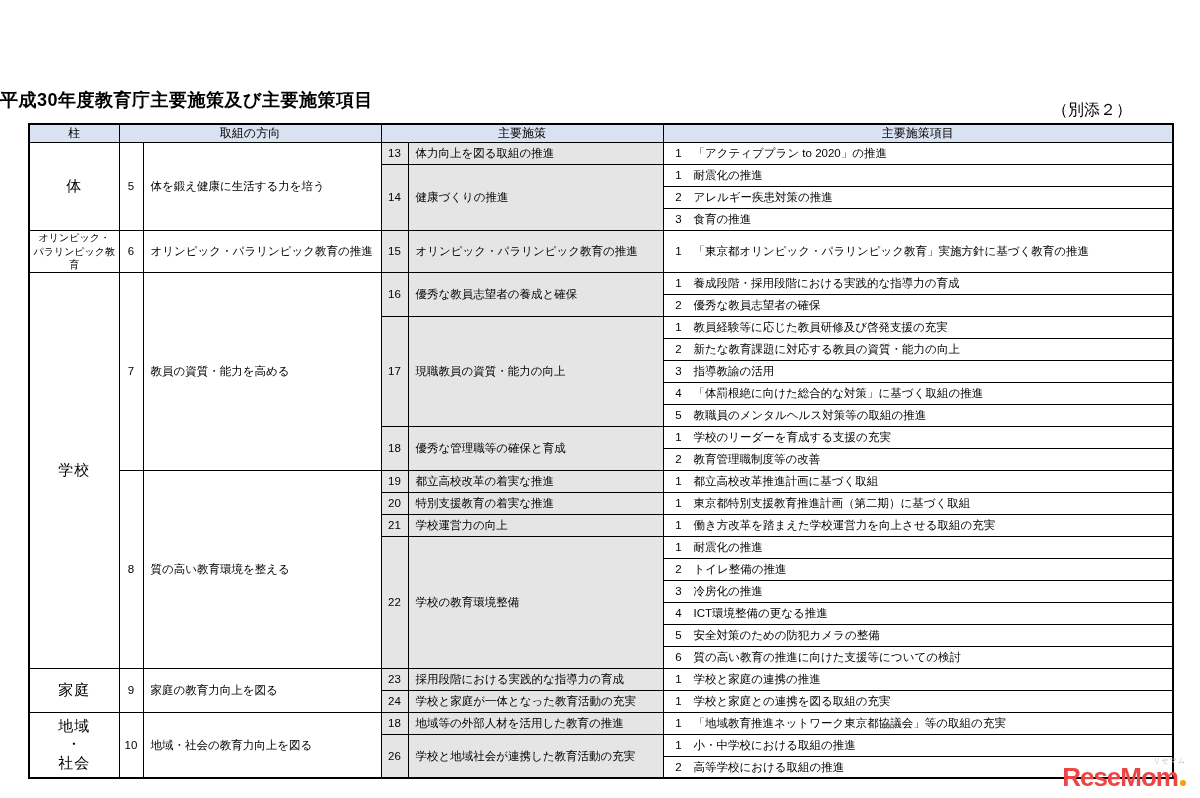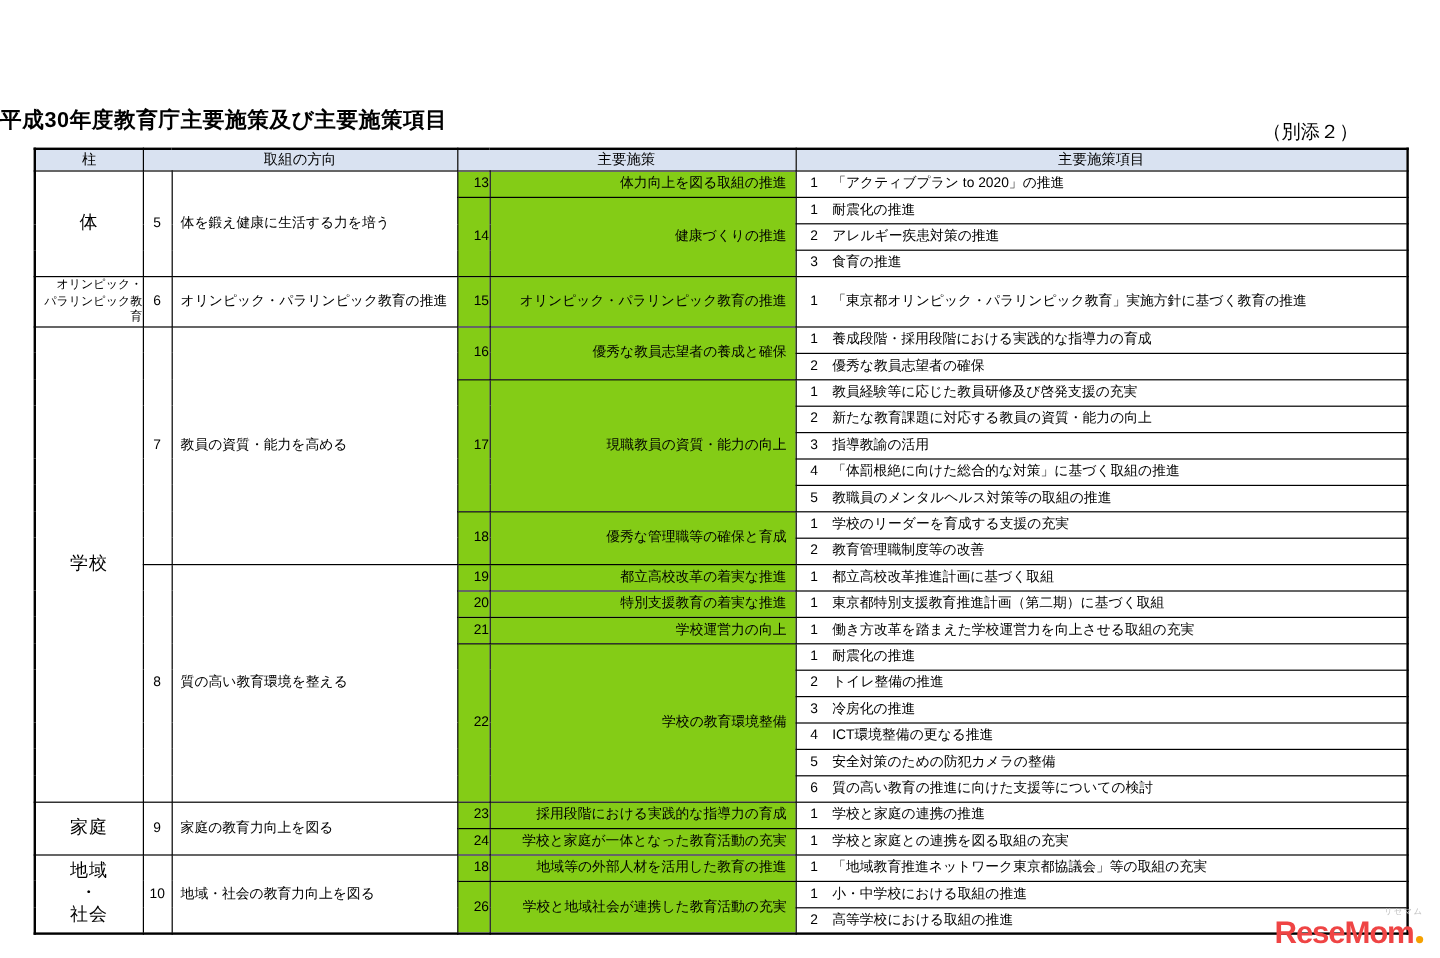--- a/index.html
+++ b/index.html
@@ -32,24 +32,24 @@
     text-align: center; height: 16px; padding: 0 2px;
   }
   tbody td {
     height: 22px; font-size: 11.5px; padding: 0 4px;
     vertical-align: middle; line-height: 1.25;
   }
   .cell-pillar {
     text-align: center; font-size: 15px; padding: 0;
     white-space: pre-line; letter-spacing: 1px;
   }
-  .pillar-small { font-size: 10px; letter-spacing: 0; line-height: 1.35; text-align: right; }
+  .pillar-small { font-size: 10px; letter-spacing: 0; line-height: 1.35; }
   .cell-no { text-align: center; padding: 0; }
   .cell-text { text-align: left; padding: 0 7px; }
-  .cell-policy { background: #84cc16; text-align: right; }
+  .cell-policy { background: #e5e5e5; }
   .cell-item { padding: 0; }
   .item-no { display: inline-block; width: 30px; text-align: center; }
   .watermark { position: absolute; right: 14px; bottom: 8px; text-align: right; }
   .wm-small { font-size: 7px; color: #c2c2c2; letter-spacing: 1px; line-height: 1; }
   .wm-brand {
     font-size: 26px; font-weight: bold; color: #ef4444;
     line-height: 1; letter-spacing: -1px;
   }
   .wm-dot {
     display: inline-block; width: 6px; height: 6px;

